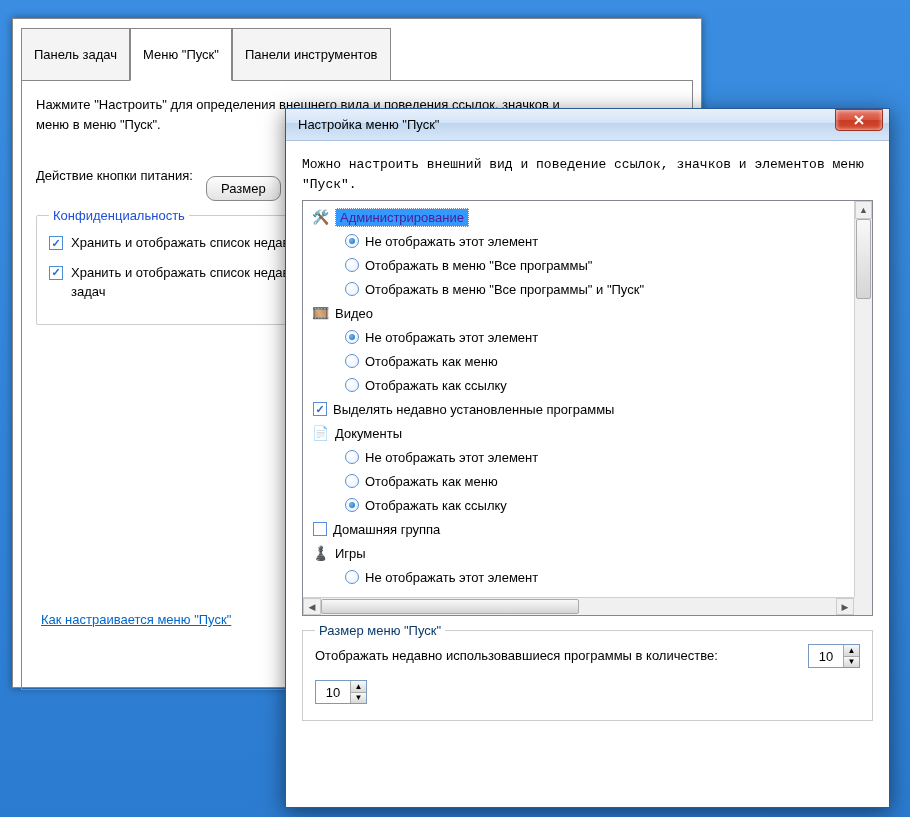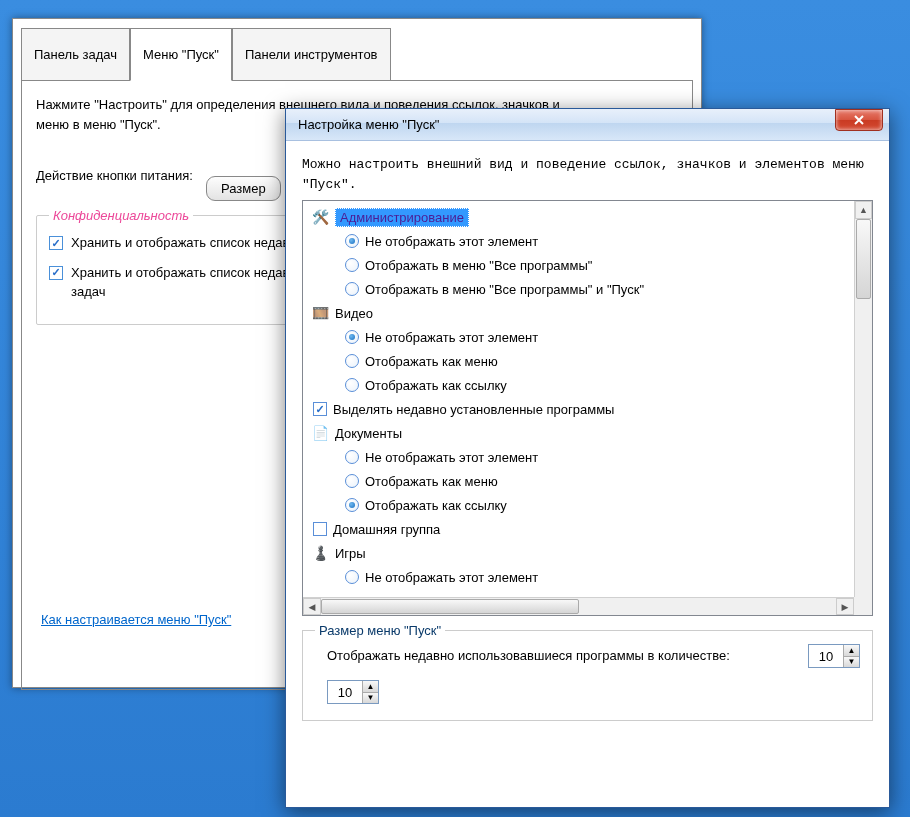--- a/index.html
+++ b/index.html
@@ -68,22 +68,21 @@
     border-radius: 2px;
     padding: 10px 12px 12px 12px;
     margin-top: 4px;
   }
   .fieldset-title {
     position: relative;
     top: -18px;
     background: #fff;
     display: inline-block;
     padding: 0 4px;
-    color: #ec4899;
-    font-style: italic;
+    color: #1d4ed8;
   }
   .checkbox-row { display:flex; gap:8px; align-items:flex-start; margin: 4px 0 10px 0; line-height: 1.5;}
   .checkbox {
     width: 14px; height: 14px;
     border: 1px solid #4a90d9;
     background: #fff;
     flex-shrink: 0;
     margin-top: 3px;
     display:flex; align-items:center; justify-content:center;
     font-size: 11px; color: #2a6fc9; font-weight: bold;
@@ -204,21 +203,21 @@
 
   .size-group {
     border: 1px solid #ccc;
     margin-top: 14px;
     padding: 8px 12px 4px 12px;
   }
   .size-title {
     position: relative; top: -16px; background:#fff; display:inline-block; padding:0 4px;
     color: #0a3a6a;
   }
-  .size-row { display:flex; align-items:center; gap: 12px; margin: 0 0 12px 12px;}
+  .size-row { display:flex; align-items:center; gap: 12px; margin: 0 0 12px 0;}
   .size-label { flex:1; line-height:1.4; }
   .spinner {
     display:flex; align-items:stretch; border:1px solid #7a9ac0;
     height: 24px;
   }
   .spinner-val {
     width: 34px; text-align:center; padding: 2px 4px; background:#fff;
     display:flex;align-items:center;justify-content:center;
   }
   .spinner-btns { display:flex; flex-direction:column; width:16px;}

